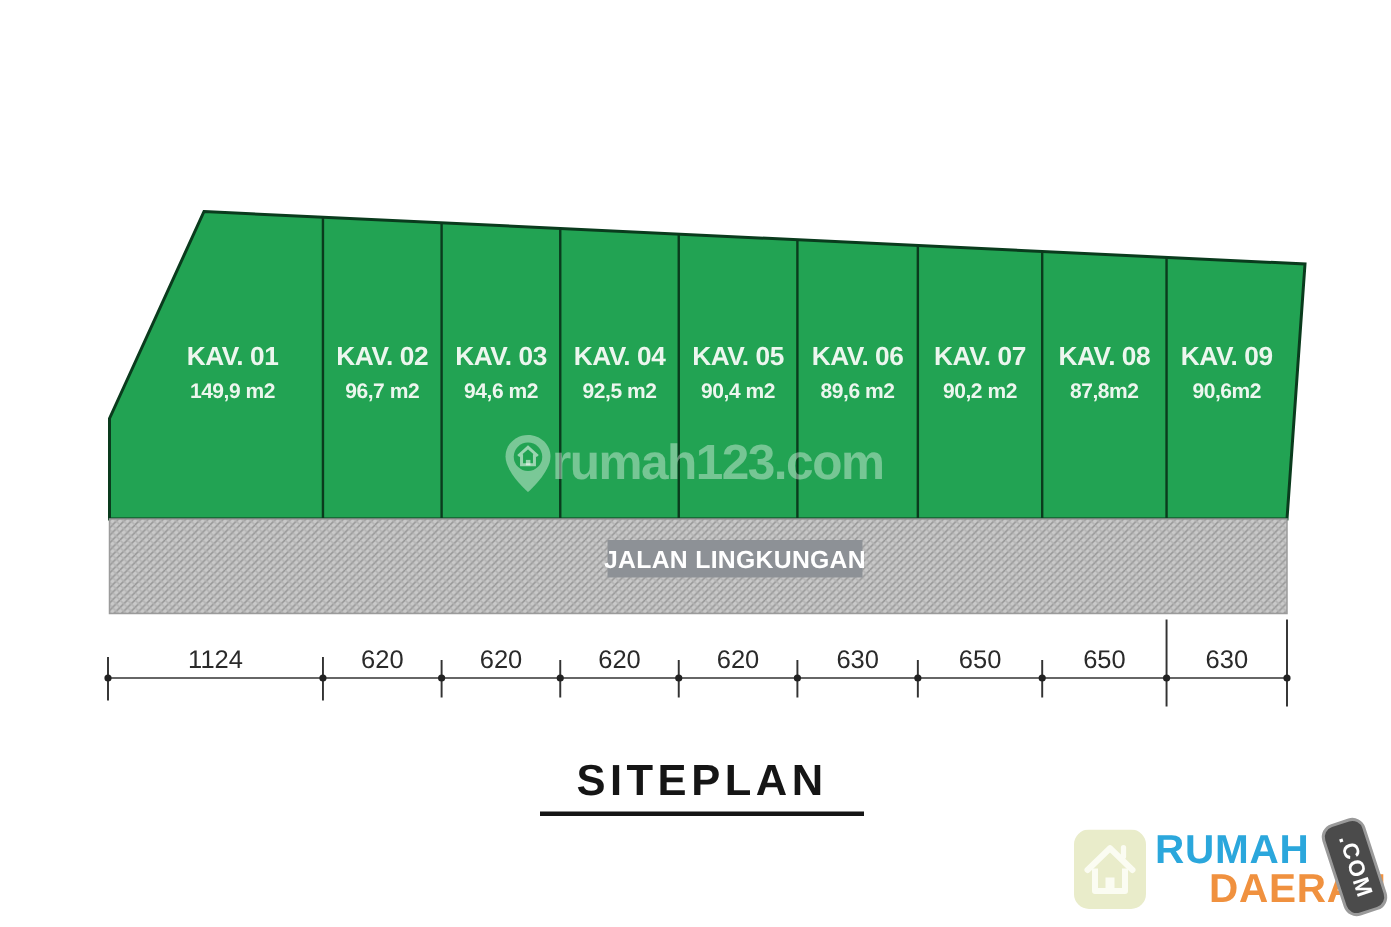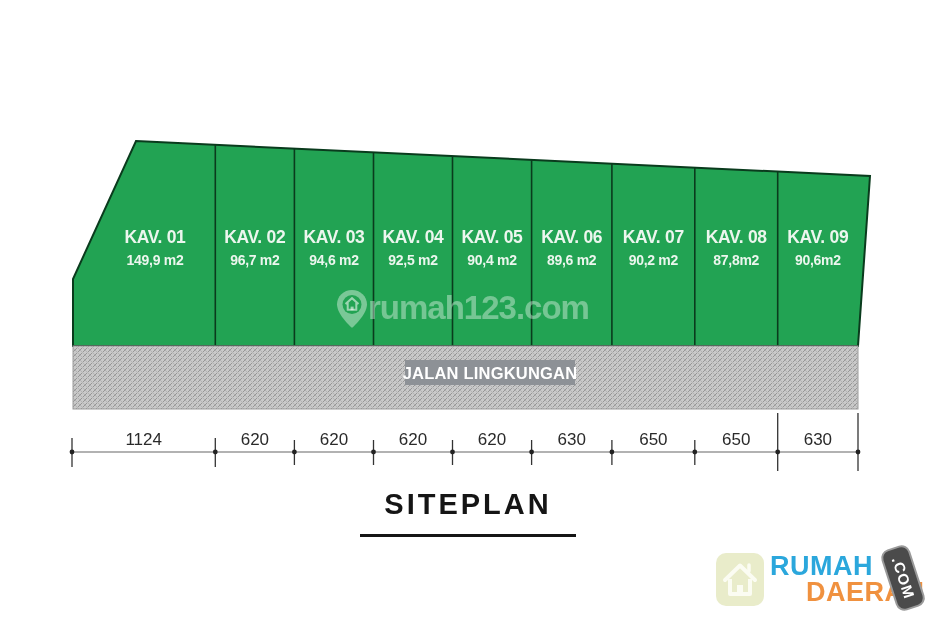--- a/index.html
+++ b/index.html
@@ -5,23 +5,23 @@
   html,body{margin:0;padding:0;background:#ffffff;}
   .canvas{position:relative;width:927px;height:618px;background:#ffffff;overflow:hidden;
           font-family:"Liberation Sans",sans-serif;}
   svg{position:absolute;left:0;top:0;}
   svg text{font-family:"Liberation Sans",sans-serif;}
   .plot-name{font-size:17.5px;font-weight:bold;fill:#ecf6ee;letter-spacing:-0.3px;}
   .plot-area{font-size:14px;font-weight:bold;fill:#ecf6ee;letter-spacing:-0.3px;}
   .road-label-text{font-size:16.5px;font-weight:bold;fill:#ffffff;letter-spacing:0.2px;}
   .wm-text{font-size:33px;font-weight:bold;fill:rgba(255,255,255,0.38);letter-spacing:-1px;}
   .dim-value{font-size:17px;fill:#2a2a2a;}
-  .title{position:absolute;left:360px;top:488px;width:216px;text-align:center;
+  .title{position:absolute;left:360px;top:505px;width:216px;text-align:center;
          font-size:29px;font-weight:bold;letter-spacing:3px;color:#151515;
-         border-bottom:3px solid #151515;padding-bottom:13px;}
+         border-bottom:3px solid #151515;padding-bottom:3px;}
   .logo{position:absolute;left:716px;top:551px;width:211px;height:62px;padding-left:12px;}
   .logo-house{position:absolute;left:0;top:2px;width:48px;height:53px;}
   .logo-words{position:absolute;left:54px;top:2px;line-height:26px;font-weight:bold;
               letter-spacing:0.5px;}
   .logo-l1{font-size:27px;color:#2ba7dc;}
   .logo-l2{font-size:27px;color:#f0913f;margin-left:36px;}
   .logo-com{position:absolute;left:871px;top:563px;width:60px;height:26px;
             background:#4b4b4b;border:2px solid #9a9a9a;border-radius:9px;
             transform:rotate(72deg);color:#ffffff;font-size:15px;font-weight:bold;
             letter-spacing:1px;text-align:center;line-height:26px;}

